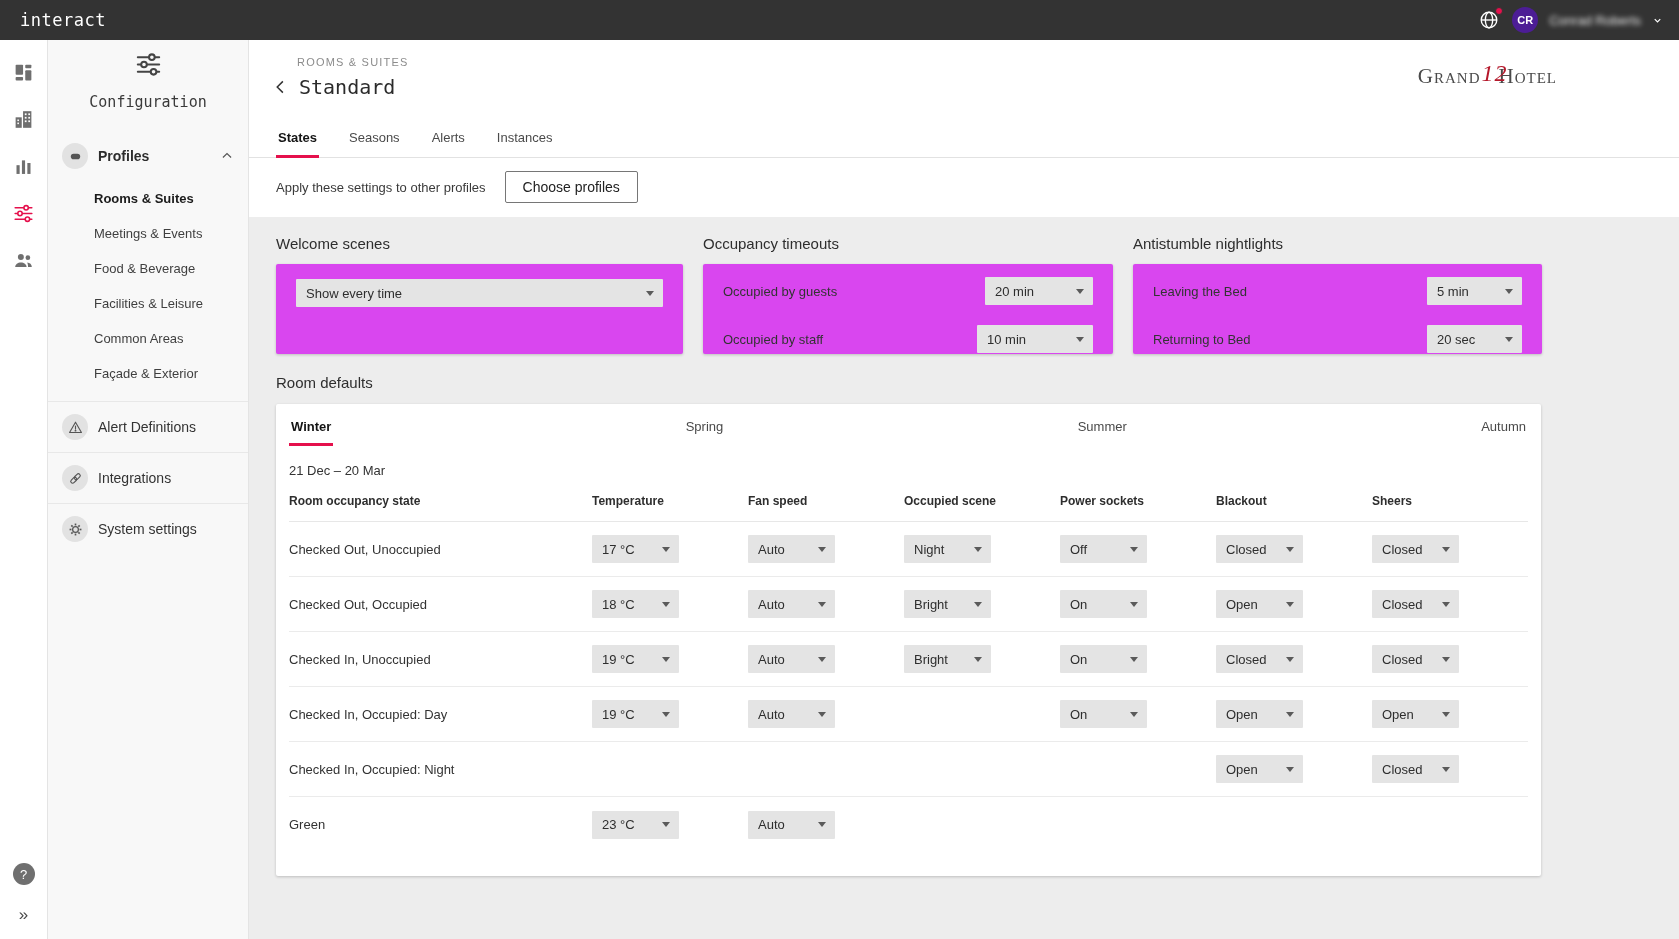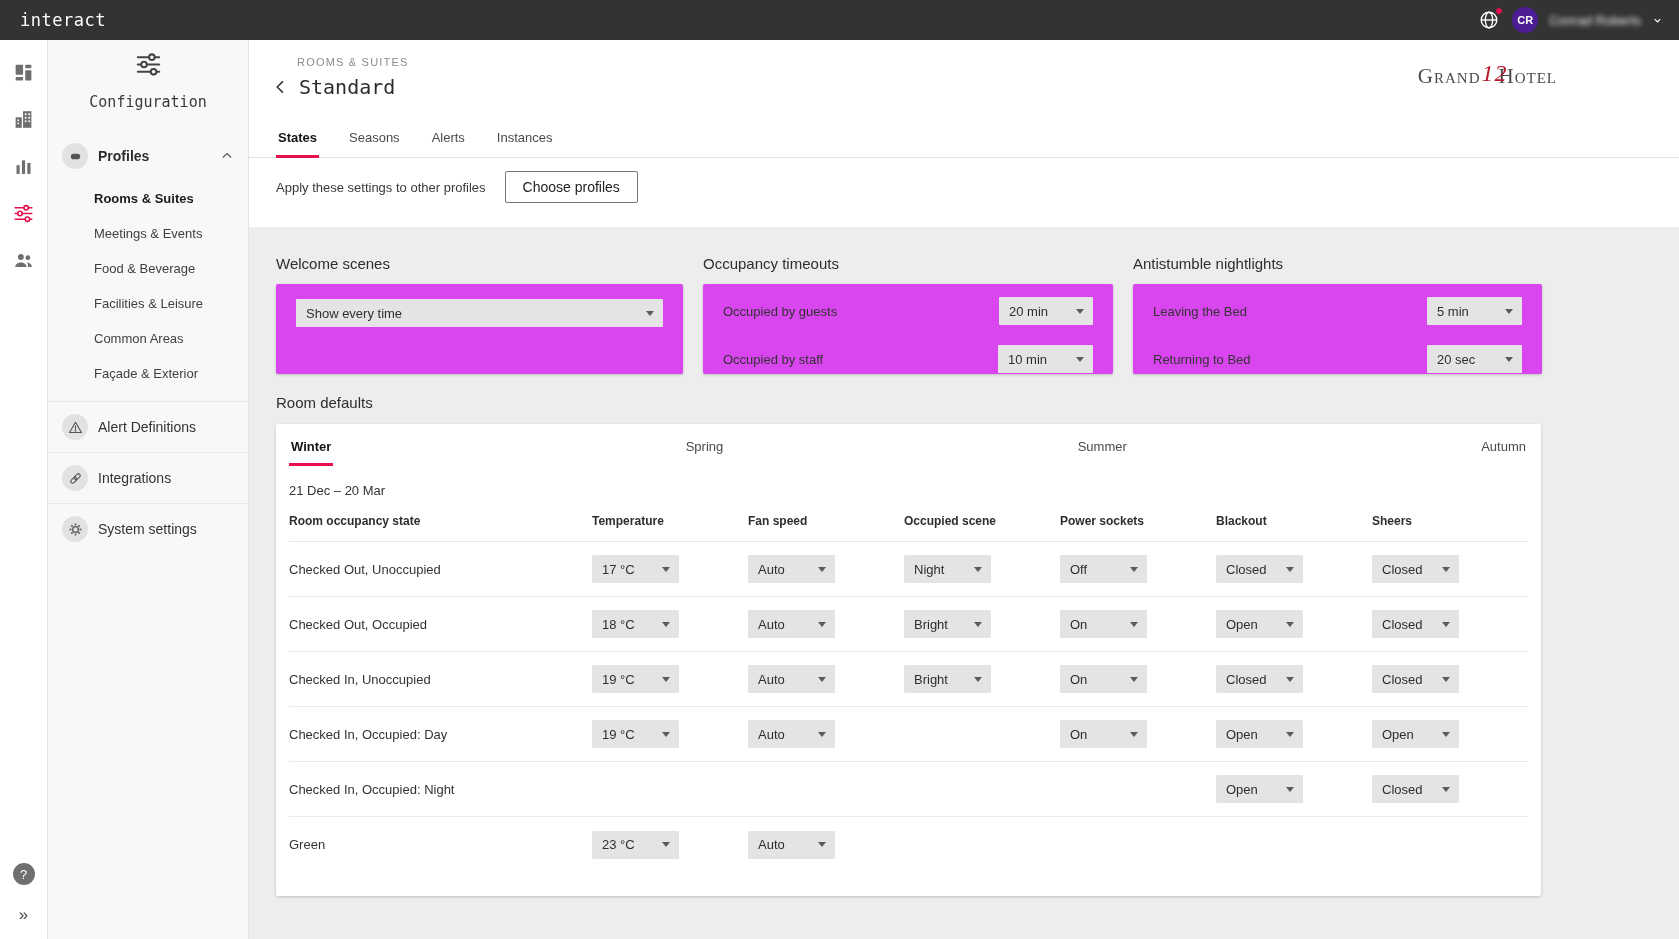--- a/index.html
+++ b/index.html
@@ -54,21 +54,21 @@
   .brand .mark { color:#b5182b; font-style:italic; font-size:24px; margin:0 -9px 0 1px; position:relative; top:-2px; z-index:1; }
 
   .tabs { display:flex; gap:28px; padding:0 0 0 27px; border-bottom:1px solid #e2e2e2; }
   .tab { padding:12px 2px 10px; font-size:13px; color:#4a4a4a; cursor:pointer; border-bottom:3px solid transparent; margin-bottom:-1px; }
   .tab.active { color:#141414; font-weight:bold; border-bottom-color:#e5104c; }
 
   .apply-row { display:flex; align-items:center; gap:19px; padding:13px 0 14px 27px; }
   .apply-text { font-size:13px; color:#3a3a3a; }
   .choose-btn { font-family:inherit; font-size:14px; color:#222; background:#fff; border:1px solid #767676; padding:7px 17px; cursor:pointer; border-radius:2px; }
 
-  .content { flex:1; background:#ededed; padding:14px 0 0 27px; overflow:hidden;margin-top:10px; }
+  .content { flex:1; background:#ededed; padding:4px 0 0 27px; overflow:hidden; }
   .section-title { font-size:15px; color:#2e2e2e; font-weight:400; margin:14px 0 12px; }
   .section-title.rd { margin:20px 0 13px; }
 
   .cards-row { display:flex; gap:20px; }
   .card { background:#d946ef; box-shadow:0 1px 3px rgba(0,0,0,.2); border-radius:2px; }
   .card.welcome { width:407px; height:90px; padding:15px 20px; }
   .card.pairs { height:90px; padding:13px 20px; }
   .rows { display:flex; flex-direction:column; justify-content:space-between; height:100%;gap:20px; }
   .card-row { display:flex; align-items:center; justify-content:space-between; }
   .row-label { font-size:13px; color:#333; }
@@ -314,28 +314,28 @@
               <span class="caret-down"></span>
             </div>
           </div>
         </div>
         <div class="col" style="width:410px">
           <h2 class="section-title">Occupancy timeouts</h2>
           <div class="card pairs">
             <div class="rows">
                 <div class="card-row">
                   <span class="row-label">Occupied by guests</span>
-                  <div class="dd" style="width: 94px;">
+                  <div class="dd" style="width: 108px;">
                     <span class="dd-val">20 min</span>
                     <span class="caret-down"></span>
                   </div>
                 </div>
                 <div class="card-row">
                   <span class="row-label">Occupied by staff</span>
-                  <div class="dd" style="width: 95px; justify-content: space-between;">
+                  <div class="dd" style="width: 116px; justify-content: space-between;">
                     <span class="dd-val">10 min</span>
                     <span class="caret-down"></span>
                   </div>
                 </div>
               </div>
           </div>
         </div>
         <div class="col" style="width:409px">
           <h2 class="section-title">Antistumble nightlights</h2>
           <div class="card pairs">

